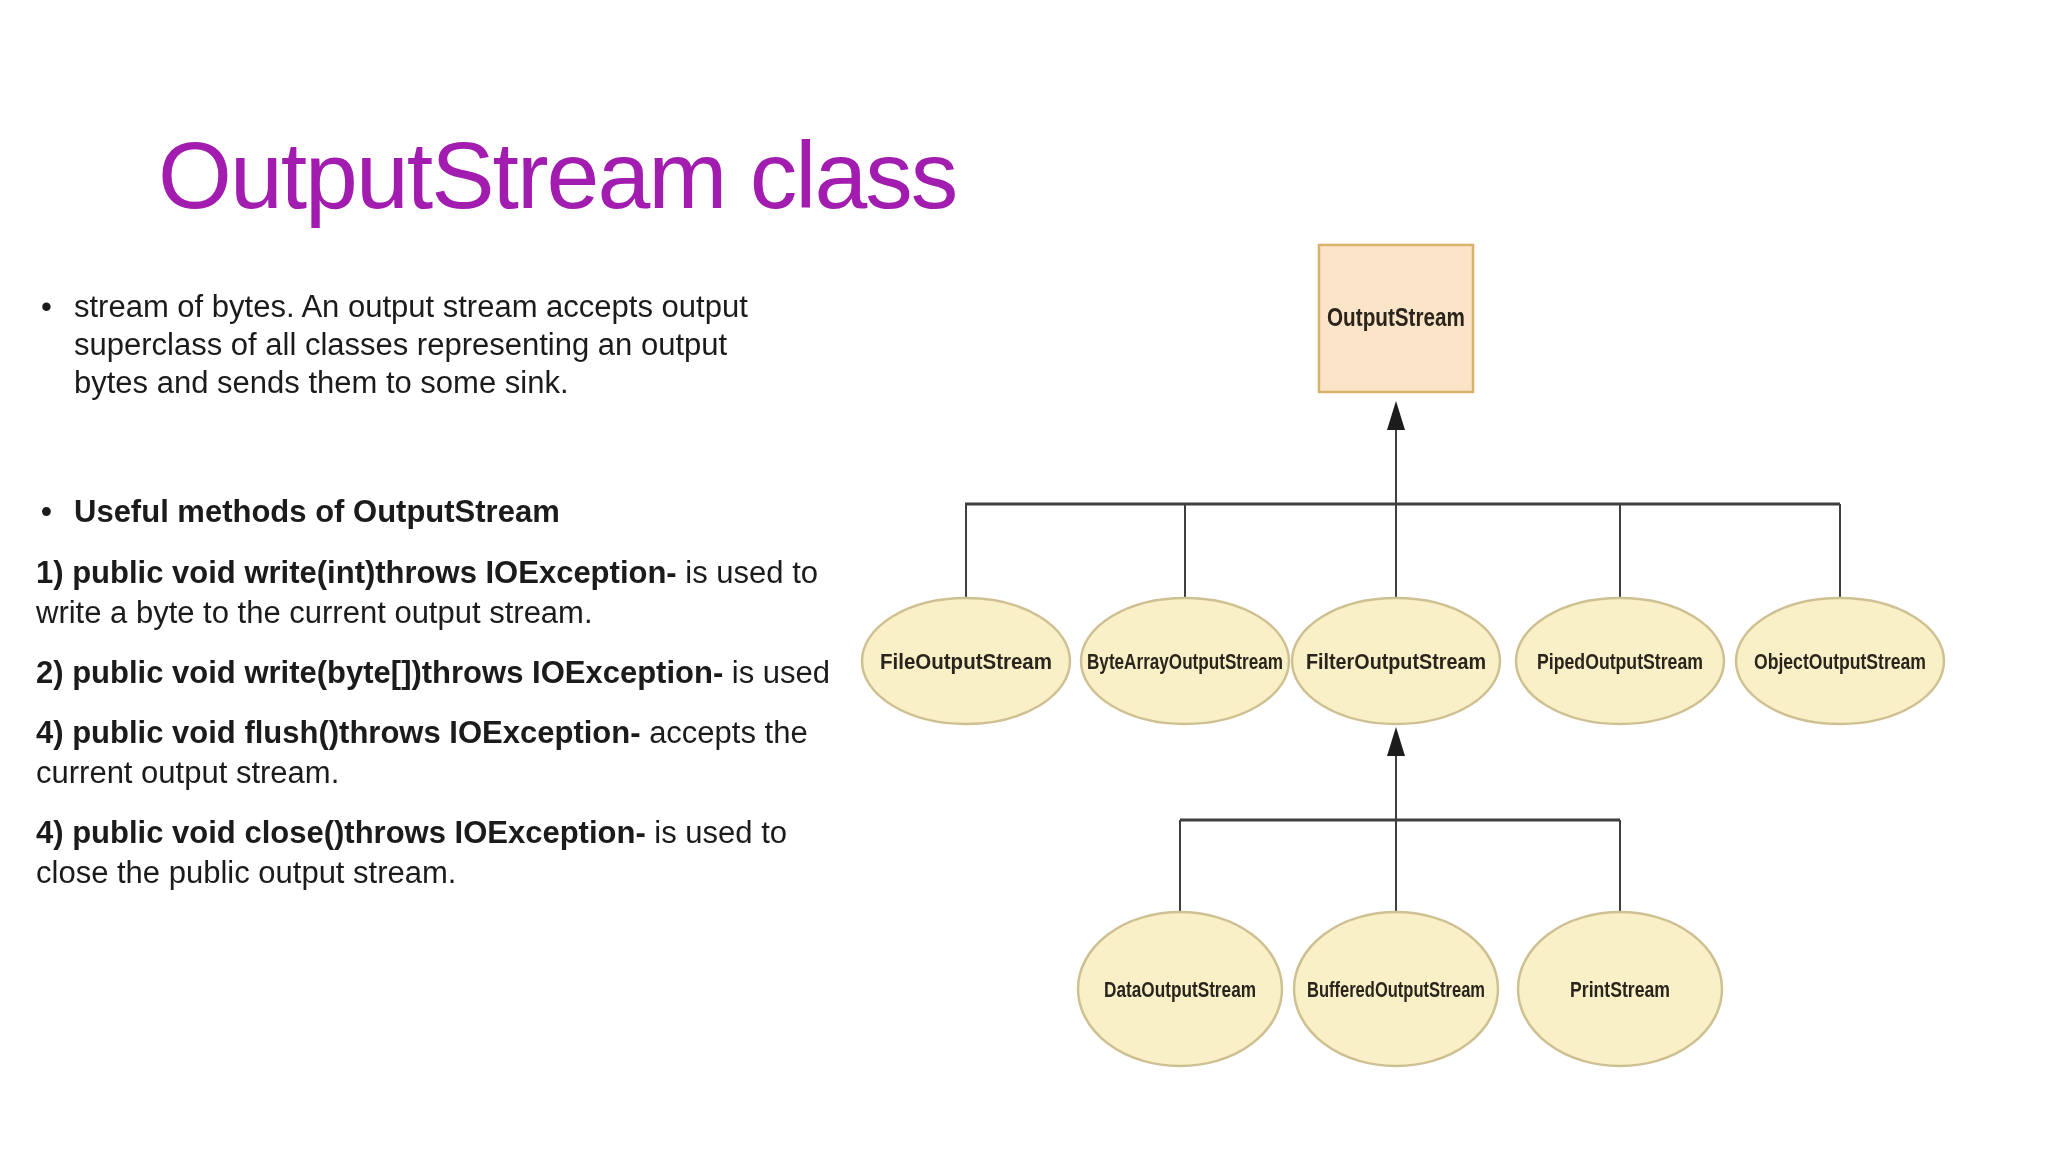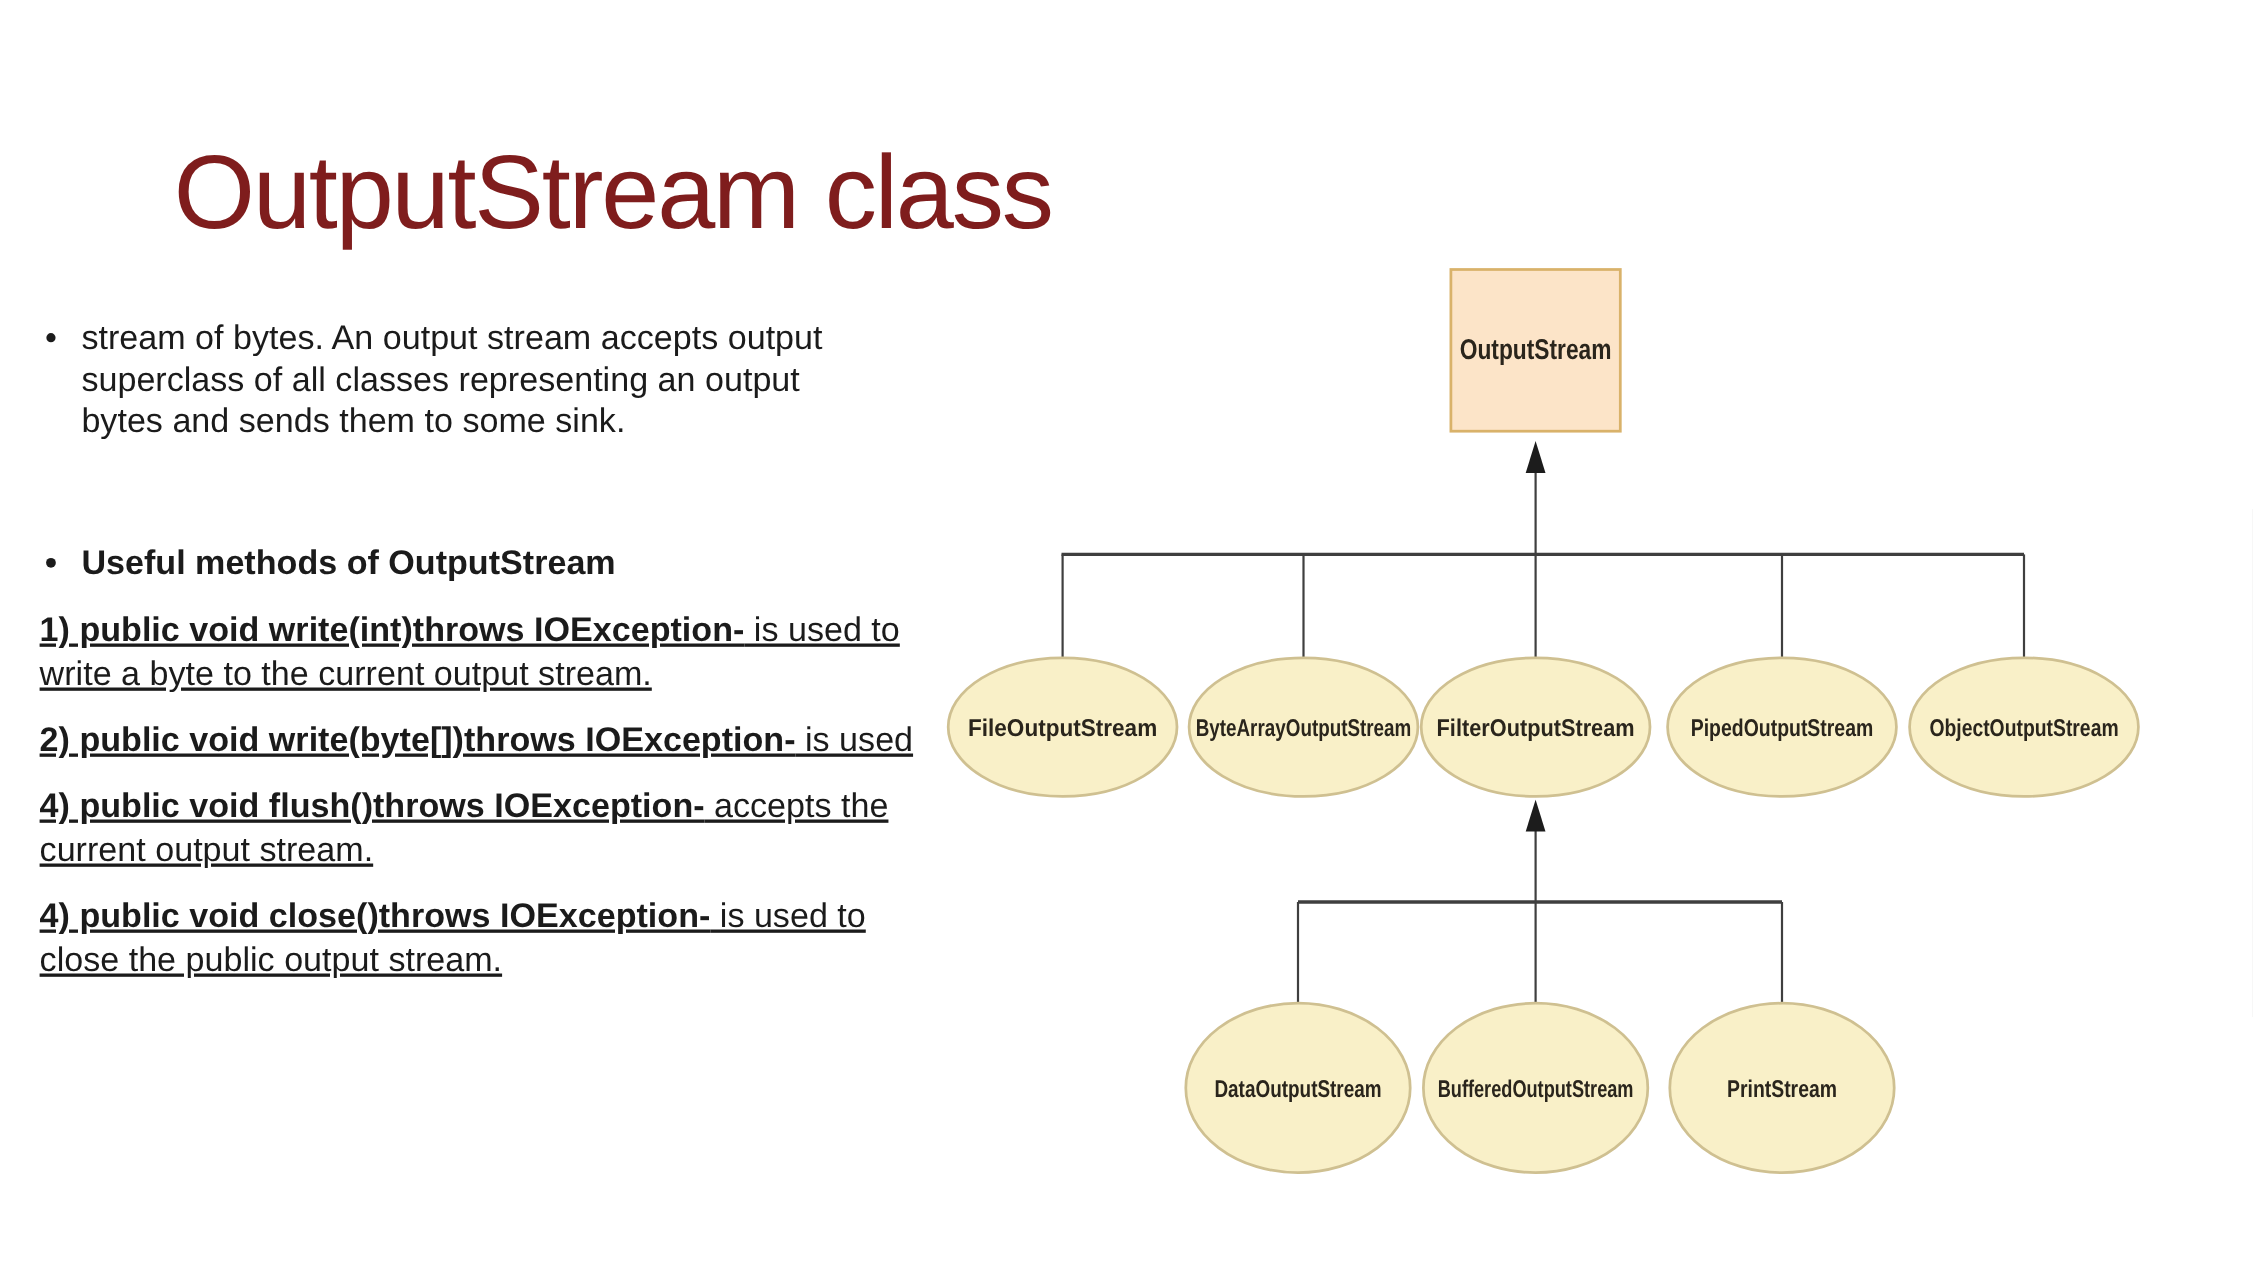--- a/index.html
+++ b/index.html
@@ -13,21 +13,21 @@
   }
   .slide-title {
     position: absolute;
     left: 158px;
     top: 128px;
     margin: 0;
     font-size: 95px;
     font-weight: 300;
     letter-spacing: -2px;
     line-height: 1;
-    color: #7f1d1d;
+    color: #a21caf;
     white-space: nowrap;
   }
   .content {
     position: absolute;
     left: 36px;
     top: 288px;
     width: 900px;
     color: #1b1b1b;
     font-size: 31px;
   }
@@ -35,21 +35,21 @@
   .bullet-dot {
     flex: 0 0 38px;
     padding-left: 5px;
     box-sizing: border-box;
     line-height: 38px;
   }
   .bullet-text { line-height: 38px; }
   .bullet-text div { white-space: nowrap; }
   .methods-heading { margin-top: 91px; font-weight: bold; }
   .methods-heading .bullet-text { line-height: 38px; }
-  .methods { margin-top: 22px; text-decoration: underline; }
+  .methods { margin-top: 22px; }
   .method { line-height: 40px; margin-bottom: 20px; }
   .method .mline { white-space: nowrap; }
   .method b { font-weight: bold; }
   .diagram-svg { position: absolute; left: 0; top: 0; }
   .connector { stroke: #3f3f3f; fill: none; }
   .bar { stroke-width: 3; }
   .drop { stroke-width: 2; }
   .arrowhead { fill: #1c1c1c; stroke: none; }
   .class-box { stroke: #d9b26a; stroke-width: 2.5; }
   .class-ellipse { stroke: #cfc091; stroke-width: 2.5; }

